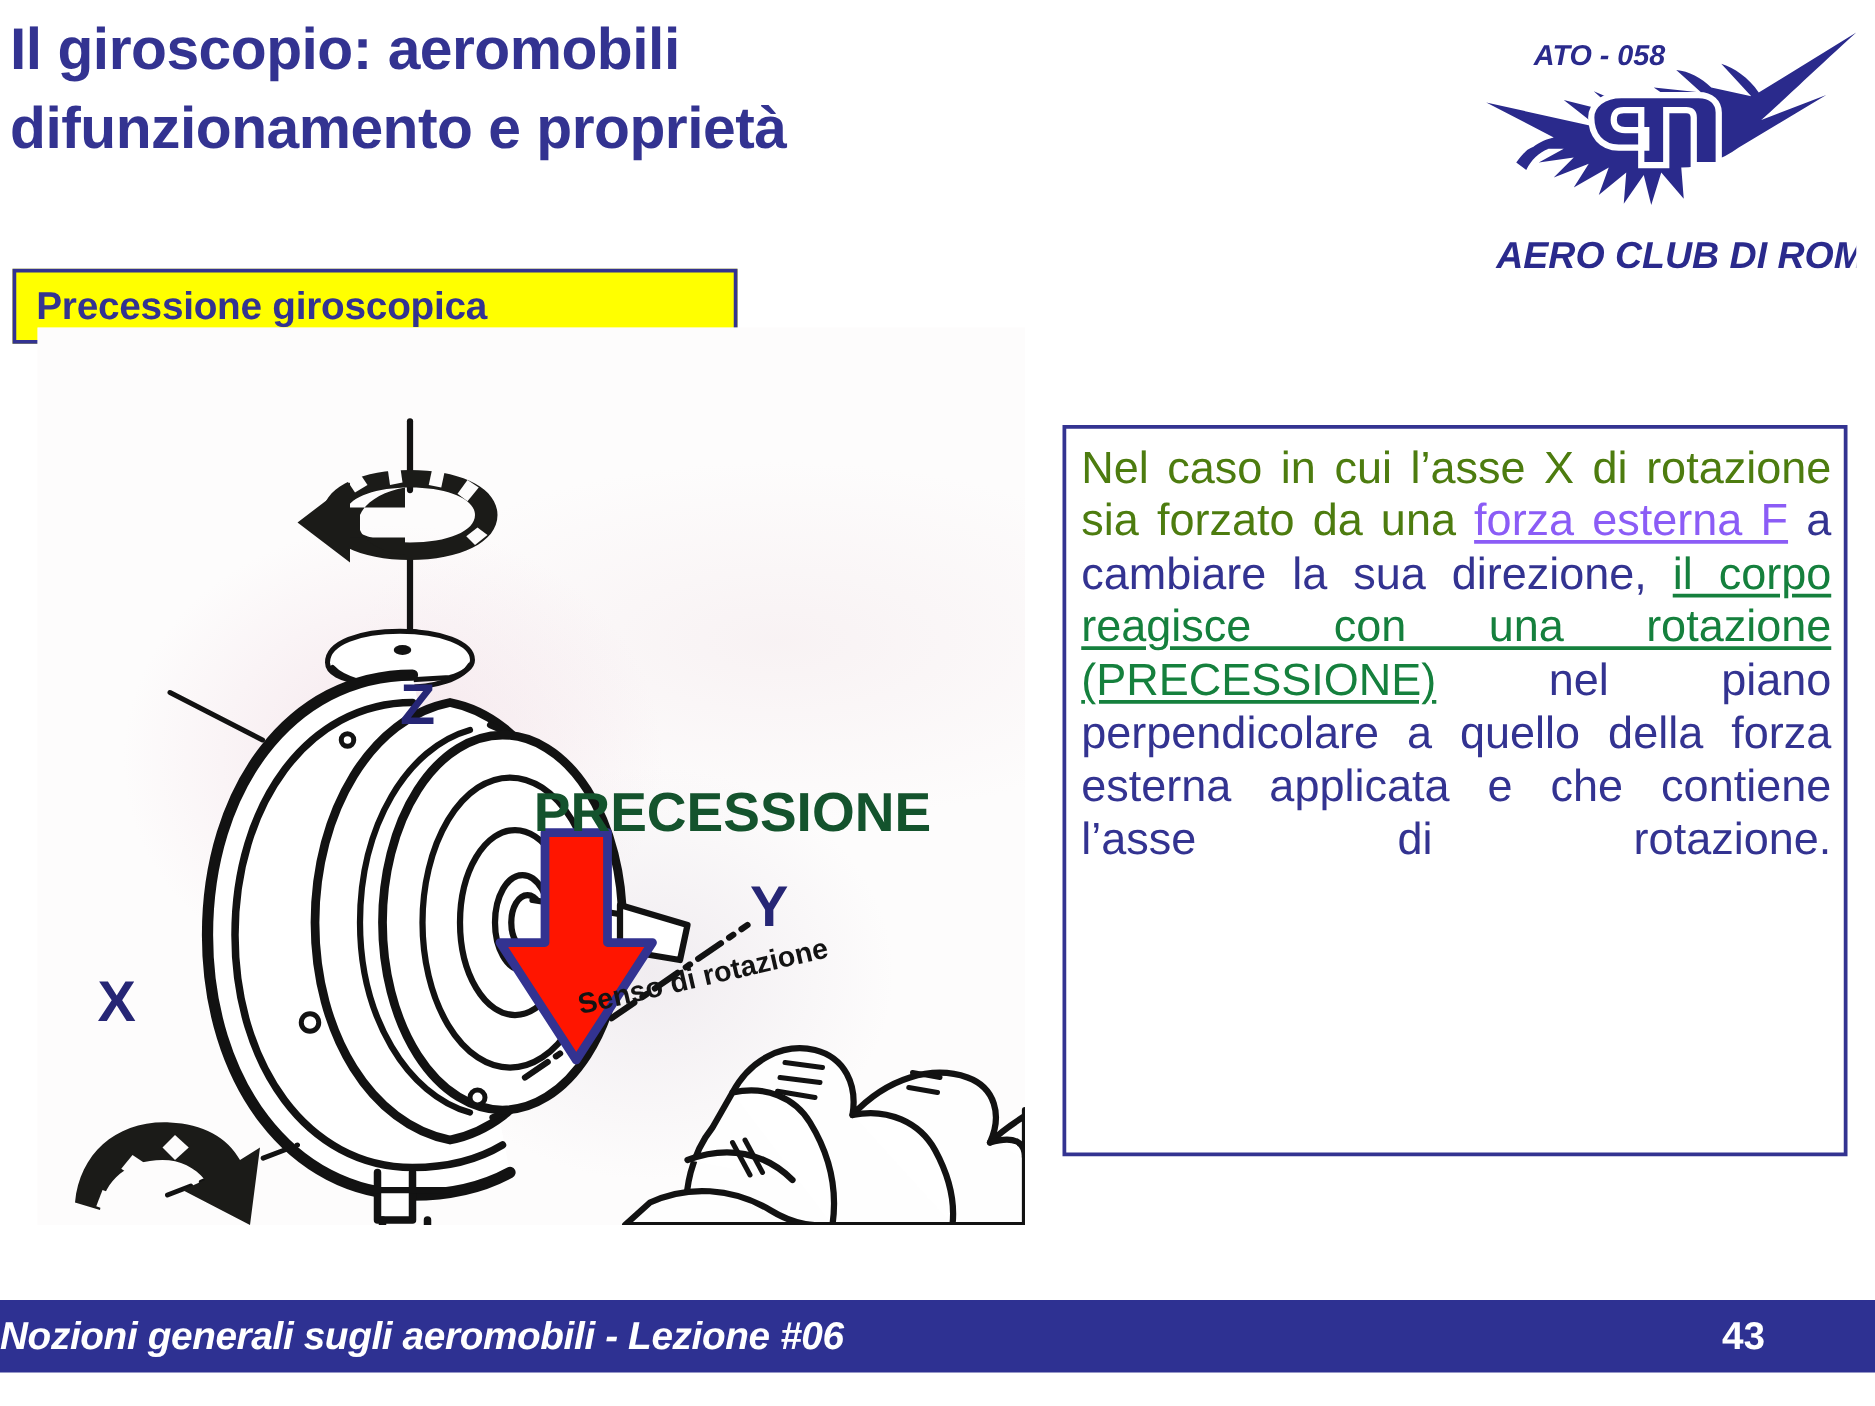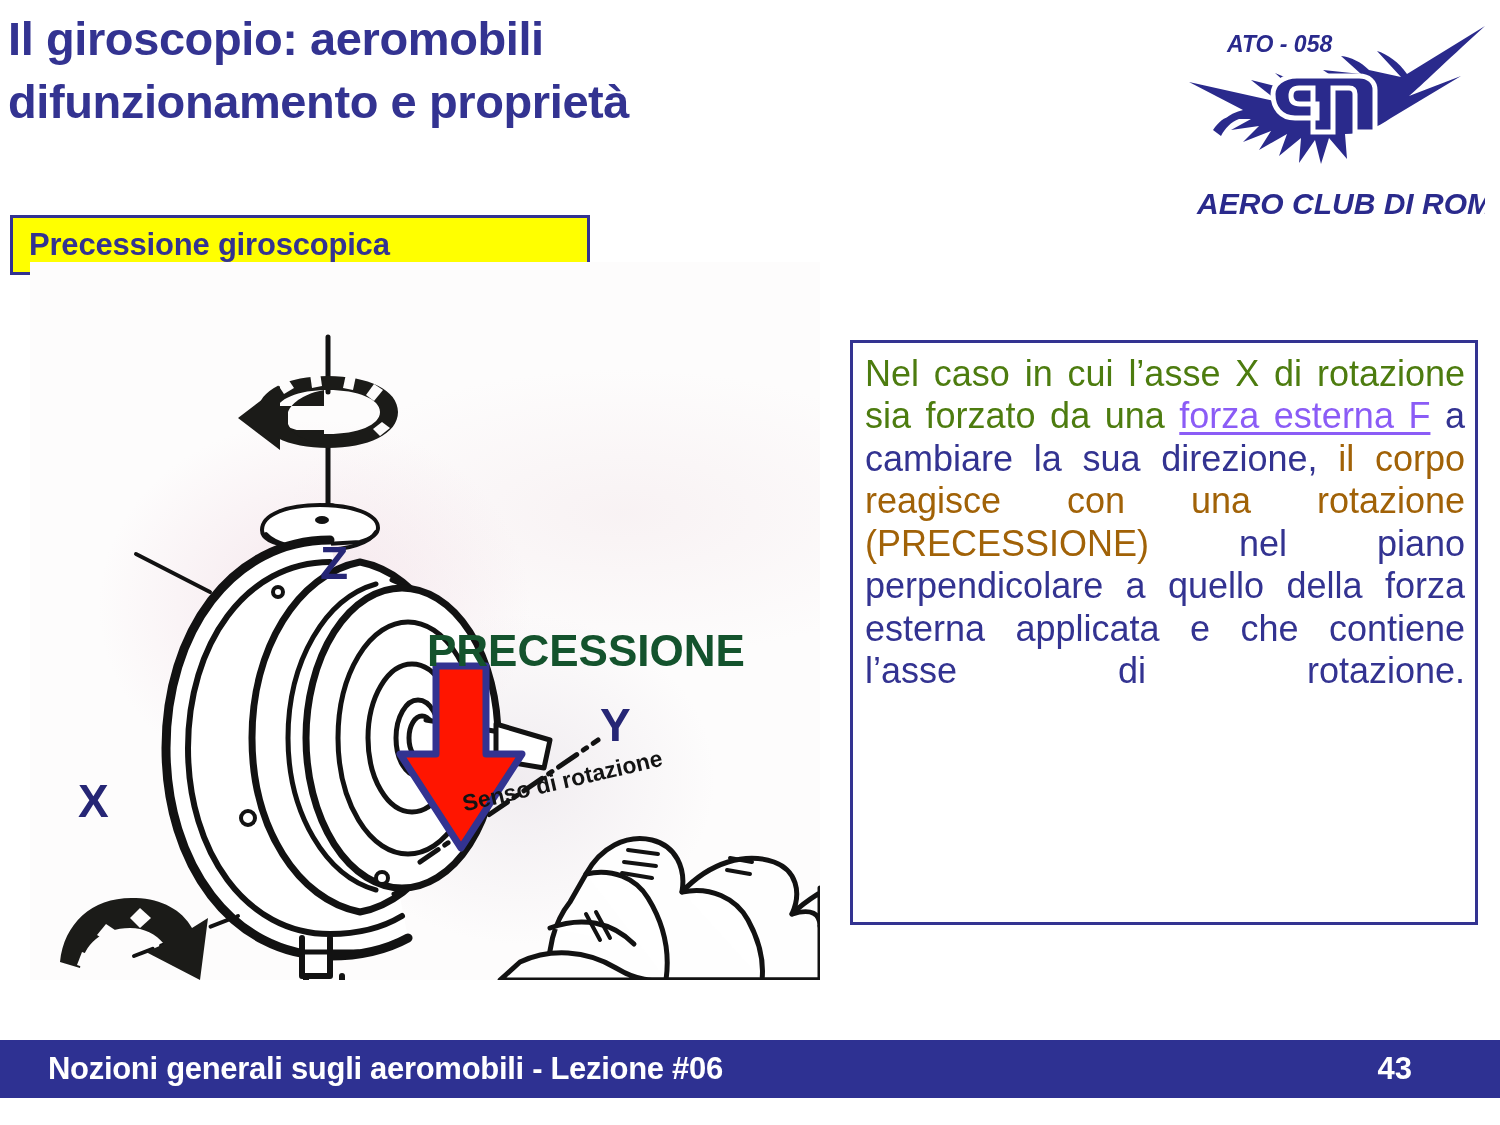--- a/index.html
+++ b/index.html
@@ -66,30 +66,30 @@
     padding:10px 10px 6px 12px;
   }
   #textbox p{
     margin:0;font-size:36px;line-height:1.18;color:#333391;
     text-align:justify;text-justify:inter-word;
     word-spacing:0px;
   }
   #textbox p::after{content:"";display:inline-block;width:100%;}
   .red{color:#4d7c0f;}
   .red-b{color:#8b5cf6;font-weight:normal;text-decoration:underline;text-decoration-thickness:3px;text-underline-offset:4px;}
-  .red-u{color:#a16207;text-decoration-thickness:3px;text-underline-offset:4px;}
+  .red-u{color:#15803d;text-decoration:underline;text-decoration-thickness:3px;text-underline-offset:4px;}
 
   
   #footer{
     position:absolute;left:0;top:1040px;width:1500px;height:58px;
     background:#2E3192;display:flex;align-items:center;
   }
   #footer .ftxt{
-    color:#ffffff;font-size:31px;font-weight:bold;
-    padding-left:48px;letter-spacing:-0.3px;
+    color:#ffffff;font-size:31px;font-weight:bold;font-style:italic;
+    letter-spacing:-0.3px;
   }
   #footer .fnum{
     position:absolute;right:88px;color:#ffffff;font-size:31px;font-weight:bold;
   }
 </style>
 </head>
 <body>
 
 <div class="slide">
 

